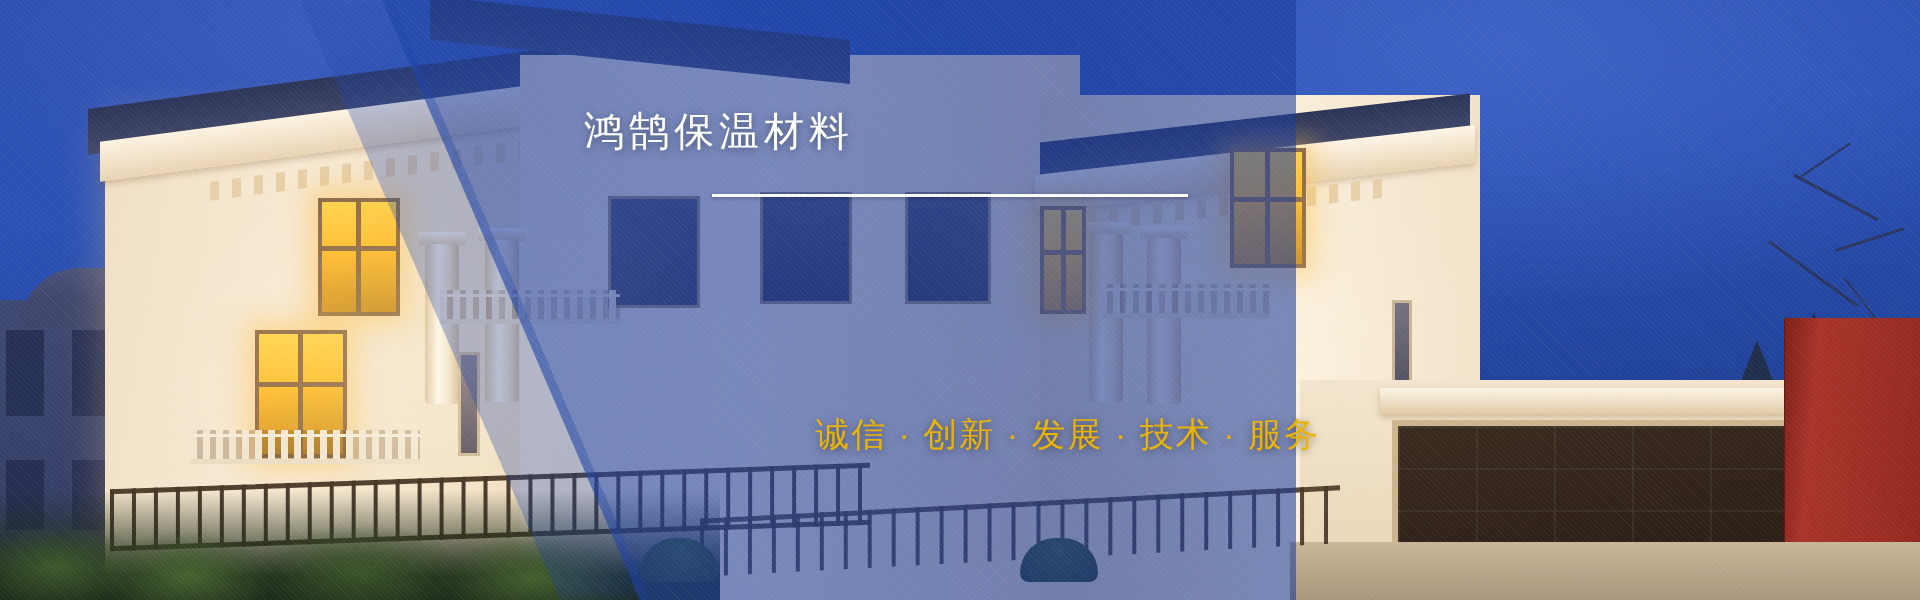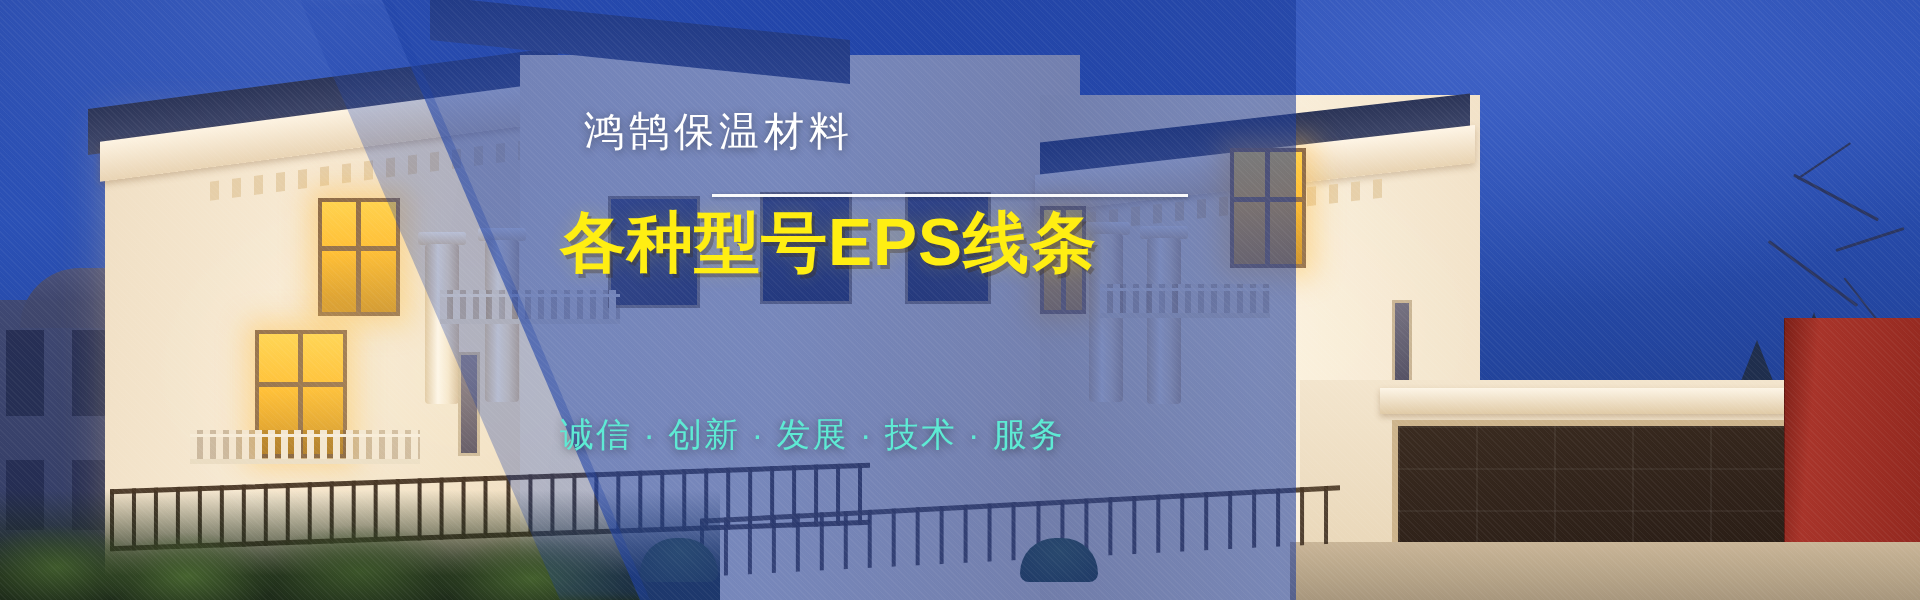--- a/index.html
+++ b/index.html
@@ -277,23 +277,23 @@
     font-size:66px; font-weight:700; letter-spacing:1px;
     color:#ffee12;
     text-shadow:3px 4px 0 rgba(60,40,10,.30), 0 0 18px rgba(255,224,40,.22);
     white-space:nowrap;
   }
   .headline-1 { top:198px; }
   .headline-2 { top:268px; }
 
   .tagline {
     position:absolute; left:0; top:412px; width:760px;
-    text-align:left;
+    text-align:right;
     font-size:34px; font-weight:400; letter-spacing:2px;
-    color:#5eead4;
+    color:#eab308;
     text-shadow:0 2px 8px rgba(0,0,0,.45);
     white-space:nowrap;
   }
 </style>
 </head>
 <body>
 
 <div id="banner">
 
   <div class="layer sky"></div>
@@ -375,20 +375,19 @@
   <div class="bluepanel"></div>
 
   <div class="layer hatch"></div>
 
   <div class="content">
 
     <div class="brand">鸿鹄保温材料</div>
 
     <div class="rule"></div>
 
-    <div class="headline headline-1">各种型号EPS线条</div>
 
 
     <div class="tagline">诚信 · 创新 · 发展 · 技术 · 服务</div>
 
   </div>
 
 </div>
 
 </body></html>

